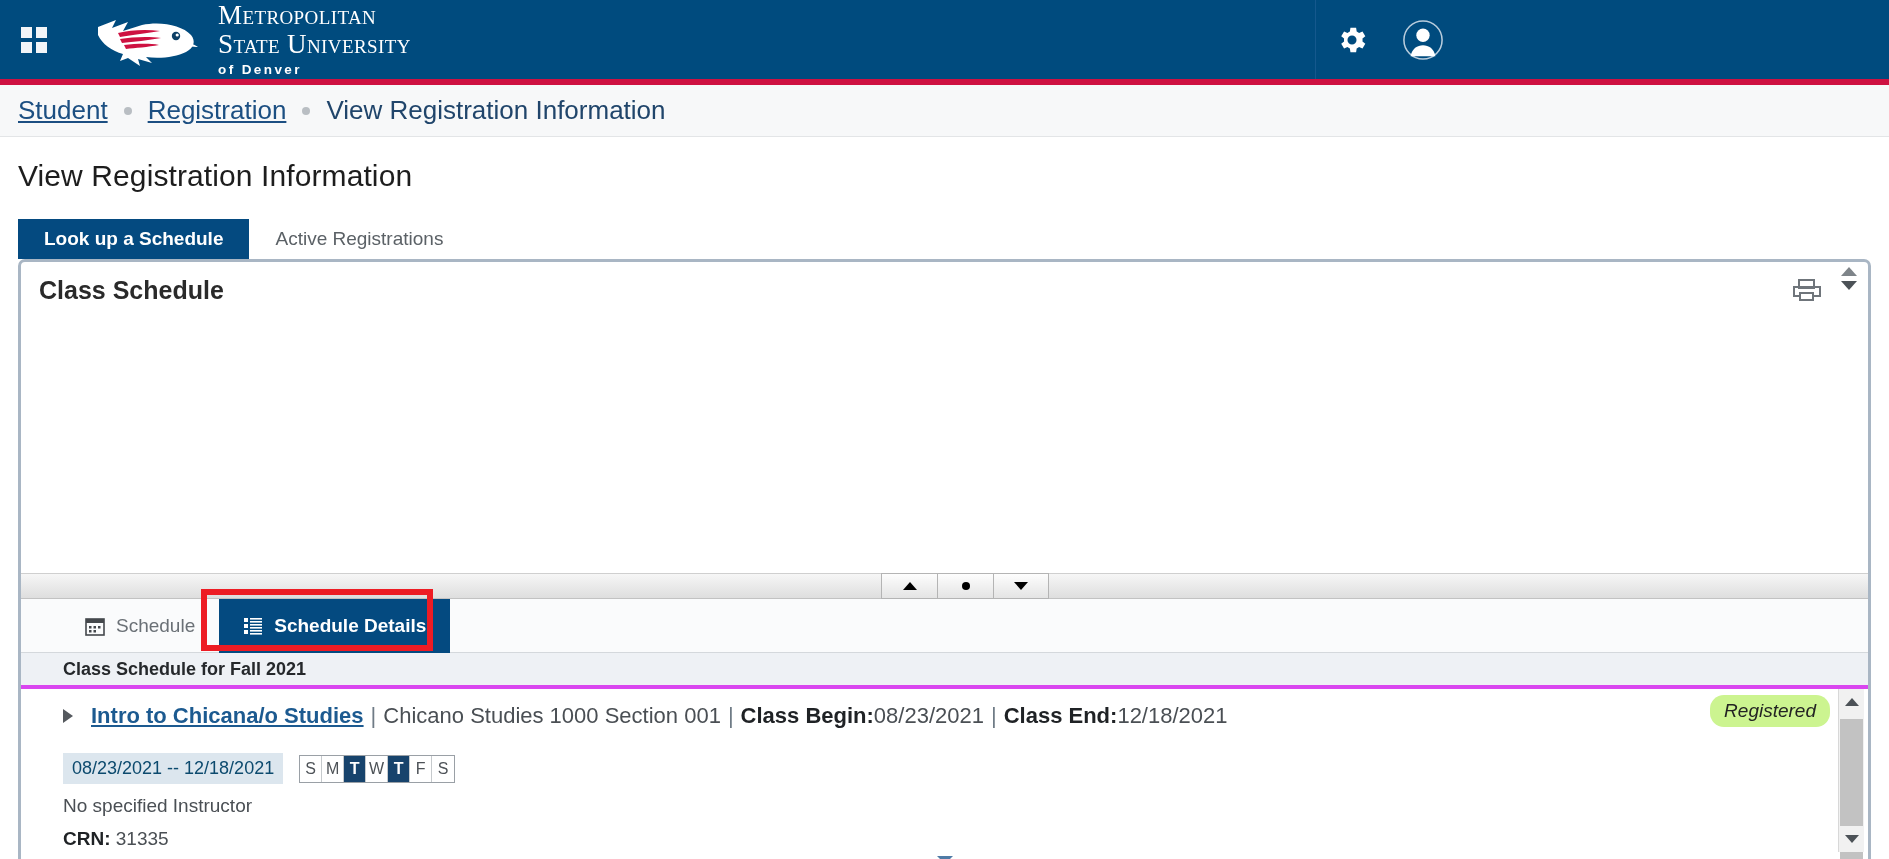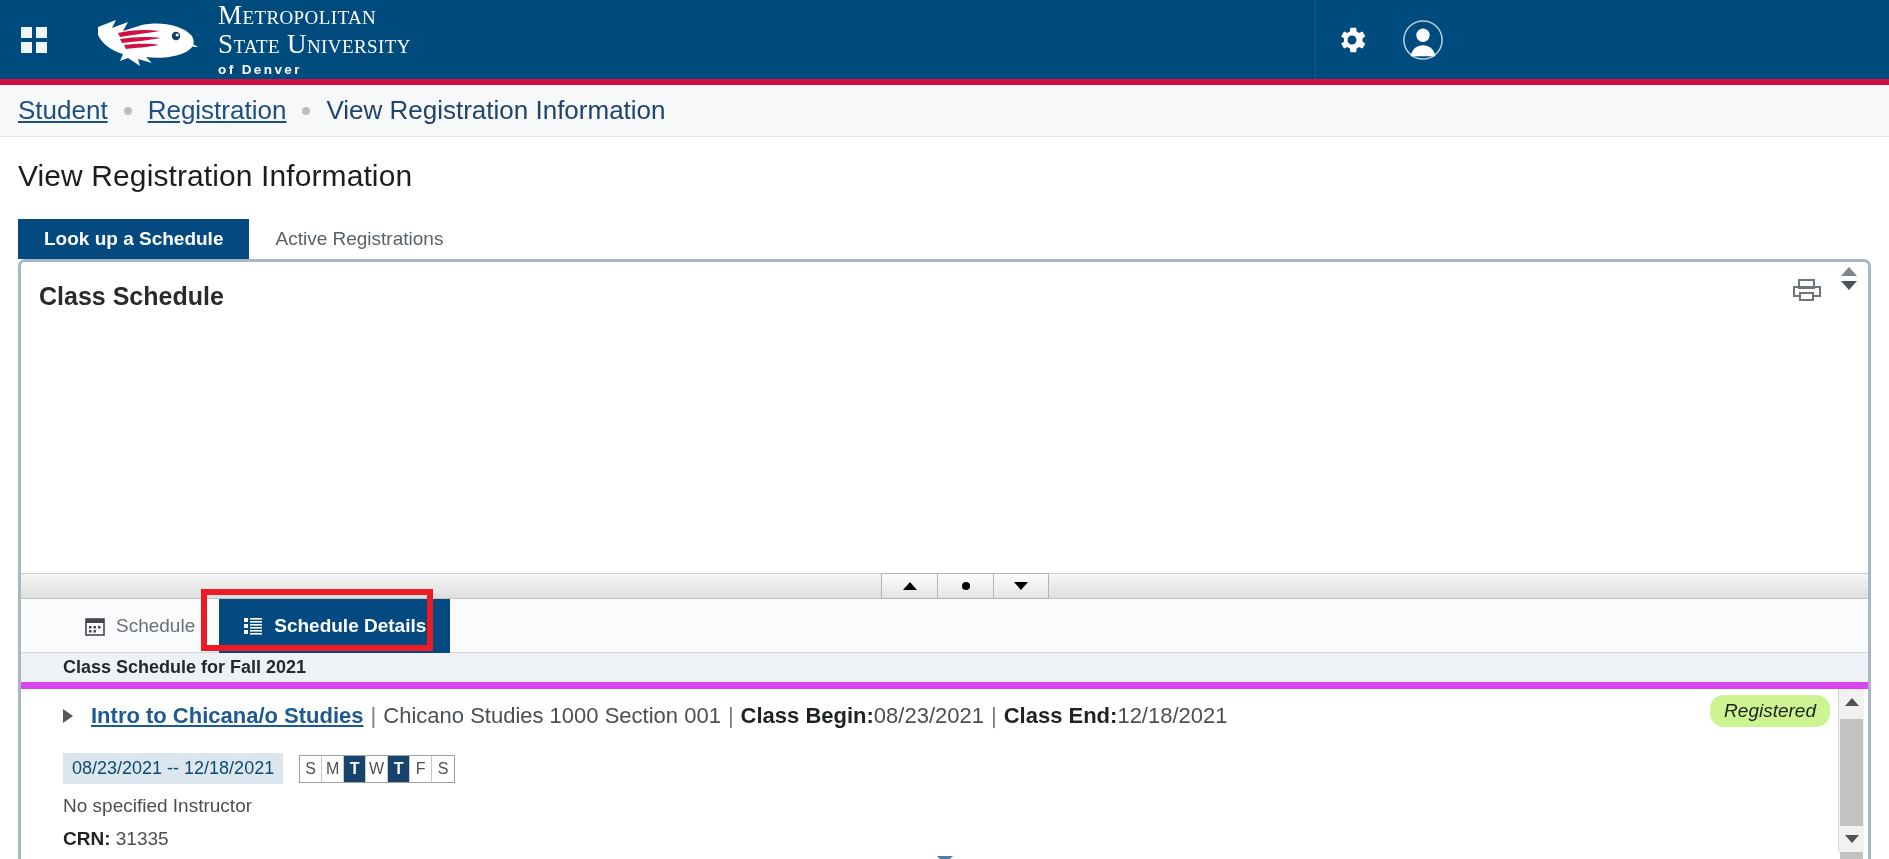--- a/index.html
+++ b/index.html
@@ -147,21 +147,21 @@
     border-radius: 7px;
     background: #ffffff;
     height: 610px;
     position: relative;
     overflow: hidden;
   }
   #panel-title {
     font-size: 25px;
     font-weight: bold;
     color: #2a2a2a;
-    padding: 20px 0 0 18px;
+    padding: 14px 0 0 18px;
     height: 40px;
   }
 
   
   #panel-corner-nav {
     position: absolute;
     right: 6px; top: 5px;
     width: 26px;
     display: flex;
     flex-direction: column;
@@ -260,21 +260,21 @@
     z-index: 9;
     pointer-events: none;
   }
 
   
   #term-bar {
     position: absolute;
     left: 0; right: 0; top: 391px;
     height: 36px;
     background: #eef1f5;
-    border-bottom: 7px solid #d946ef;
+    border-bottom: 4px solid #d946ef;
     display: flex; align-items: center;
     padding-left: 42px;
     font-size: 18px;
     font-weight: bold;
     color: #25282b;
     z-index: 4;
   }
 
   
   #course-scroll {

